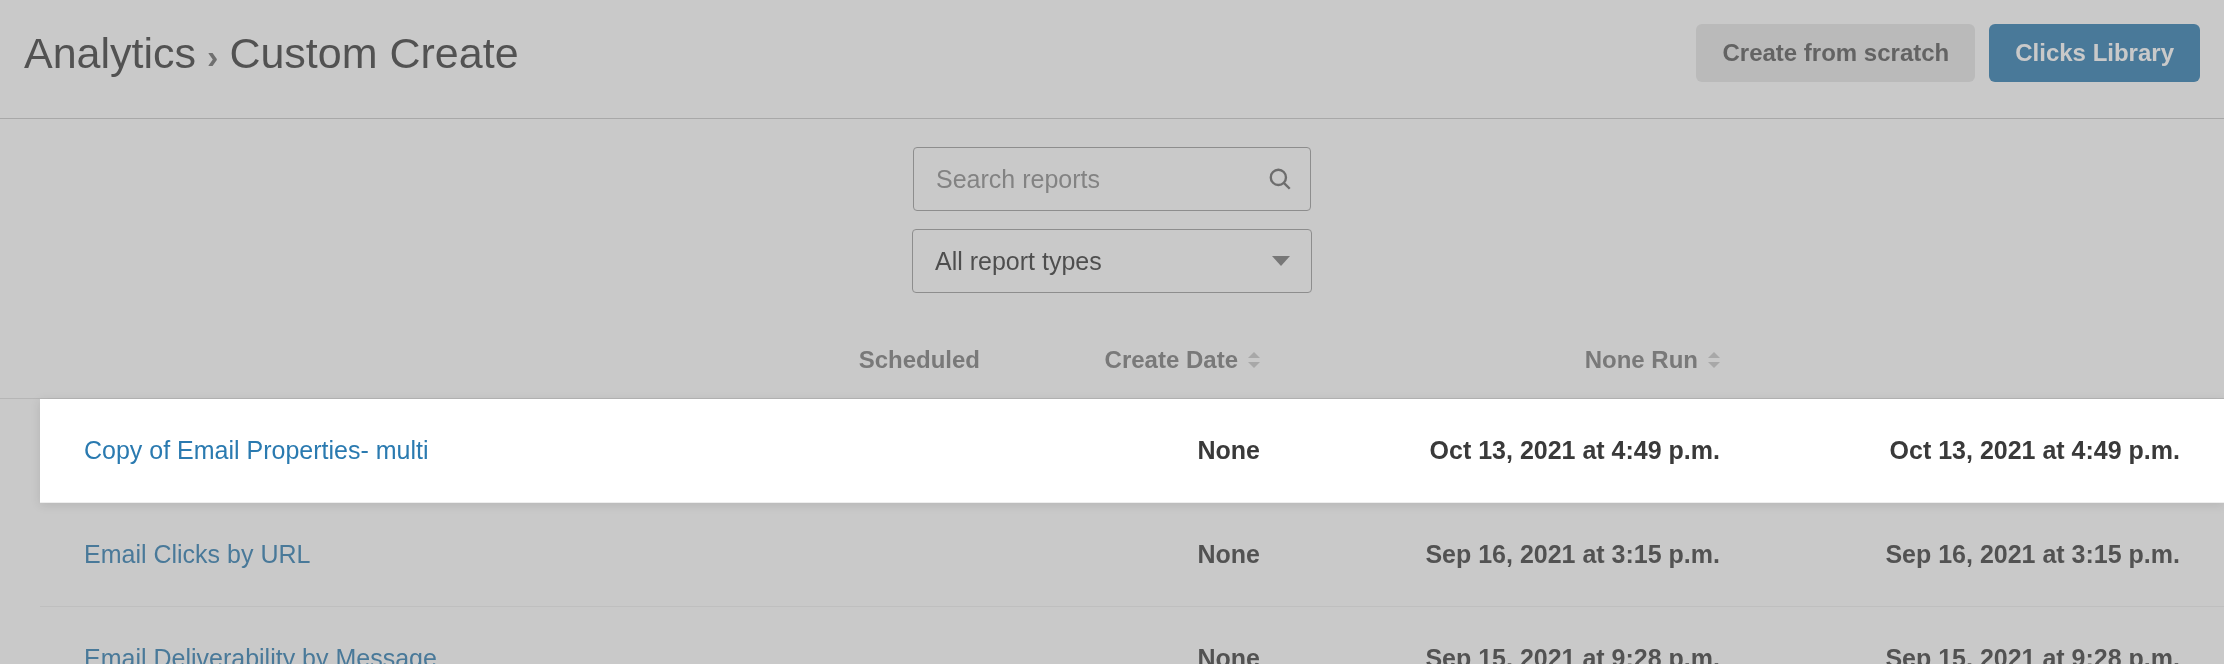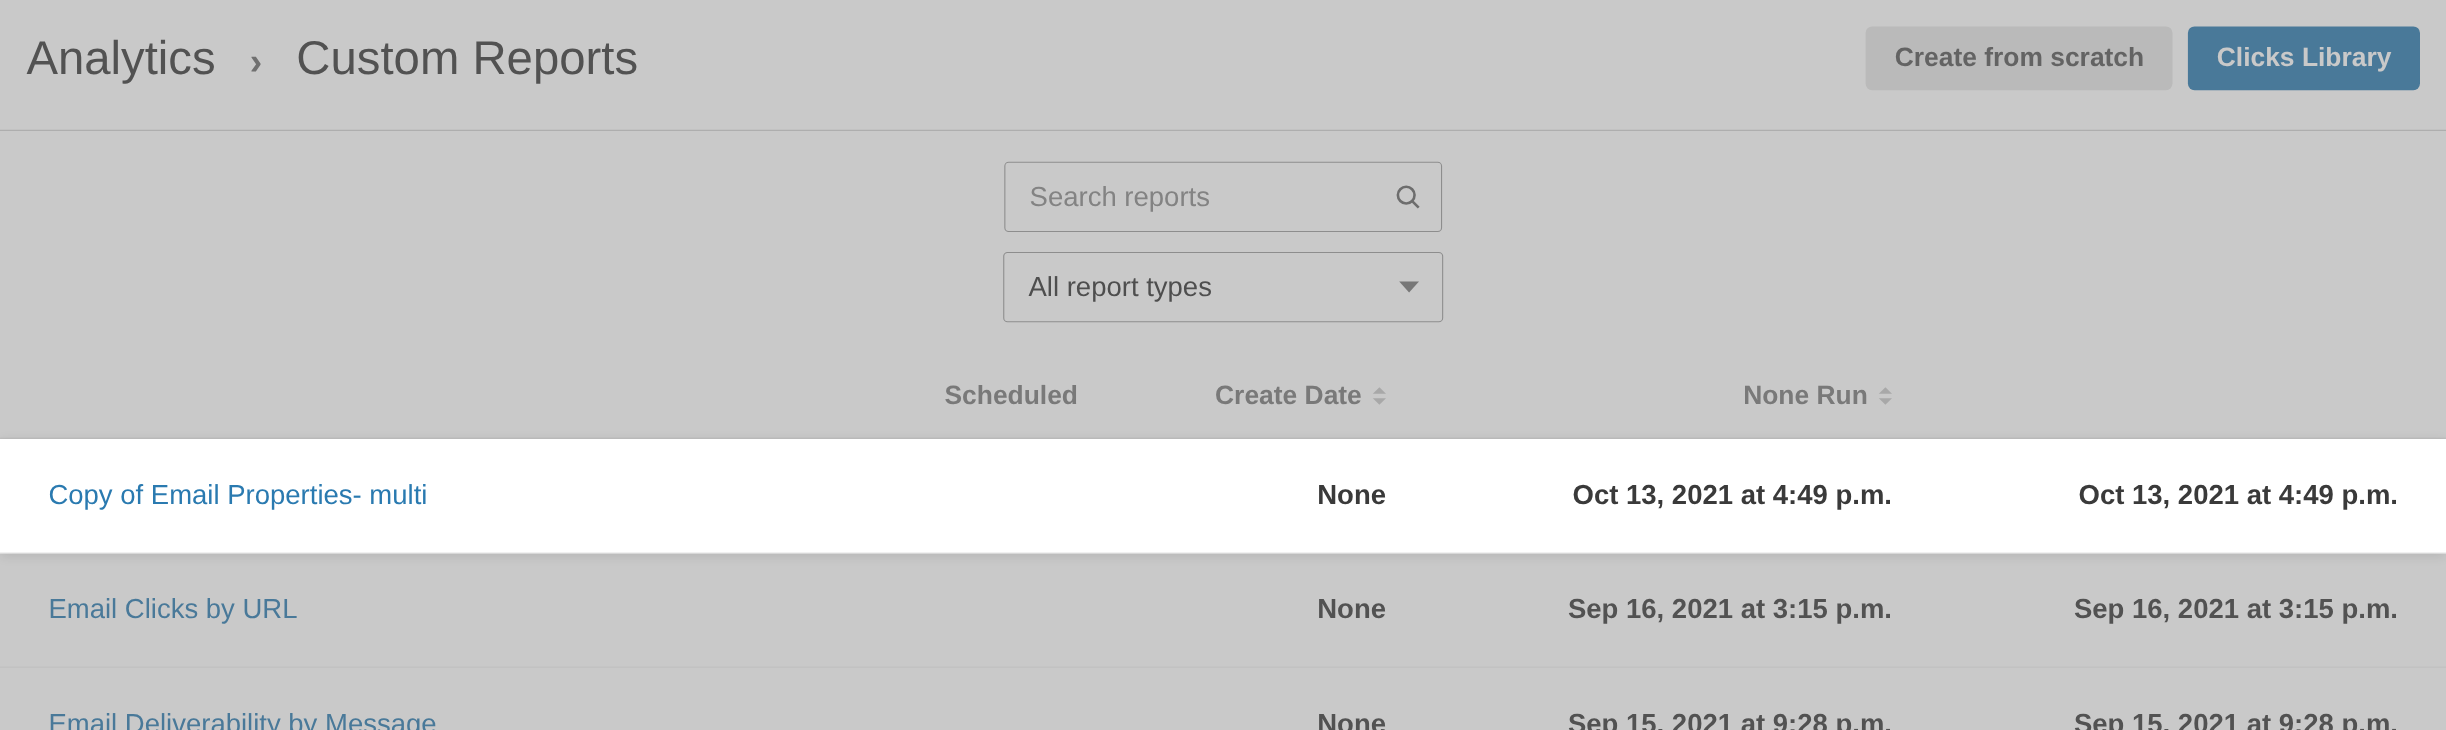--- a/index.html
+++ b/index.html
@@ -11,21 +11,21 @@
     pointer-events: none;
     z-index: 50;
   }
   .header {
     display: flex; align-items: center; justify-content: space-between;
     padding: 24px 24px 36px 24px;
     border-bottom: 1px solid #c8c8c8;
     background: #ffffff;
   }
   .breadcrumb {
-    display: flex; align-items: baseline; gap: 31px;
+    display: flex; align-items: baseline; gap: 11px;
     font-size: 43px; font-weight: 400; color: #3a3a3a;
   }
   .breadcrumb .sep { color: #6b6b6b; font-size: 34px; font-weight: 600; }
   .header-actions { display: flex; gap: 14px; }
   .btn {
     height: 58px; padding: 12px 26px; border: none; border-radius: 6px;
     font-size: 24px; font-weight: 600; cursor: pointer;
     display: inline-flex; align-items: center; justify-content: center;
   }
   .btn-secondary { background: #e6e6e6; color: #555; }
@@ -90,41 +90,41 @@
     border-bottom: 6px solid #c8c8c8;
   }
   .sort-diamond::after {
     content: ""; position: absolute; left: 0; bottom: -2px;
     border-left: 6px solid transparent; border-right: 6px solid transparent;
     border-top: 6px solid #c8c8c8;
   }
   .trow {
     height: 104px;
     border-bottom: 1px solid #eeeeee;
-    font-size: 25px; color: #3a3a3a;
+    font-size: 25px; color: #3a3a3a; margin-left: 40px;
   }
   .trow .name { color: #2a7ab0; cursor: pointer; }
   .trow .cell-right { text-align: right; justify-self: end; font-weight: bold; }
   .trow.highlight {
     position: relative;
     z-index: 100;
     background: #ffffff;
     box-shadow: 0 2px 10px rgba(0,0,0,0.10);
   }
 </style>
 </head>
 <body>
 
 <div class="overlay"></div>
 
 <div class="header">
   <div class="breadcrumb">
     <span>Analytics</span>
     <span class="sep">›</span>
-    <span>Custom Reports</span>
+    <span>Custom Create</span>
   </div>
   <div class="header-actions">
     <button class="btn btn-secondary">Create from scratch</button>
     <button class="btn btn-primary">Clicks Library</button>
   </div>
 </div>
 
 <div class="filters">
   <div class="search-wrap">
     <input class="search-input" type="text" placeholder="Search reports" style="">

